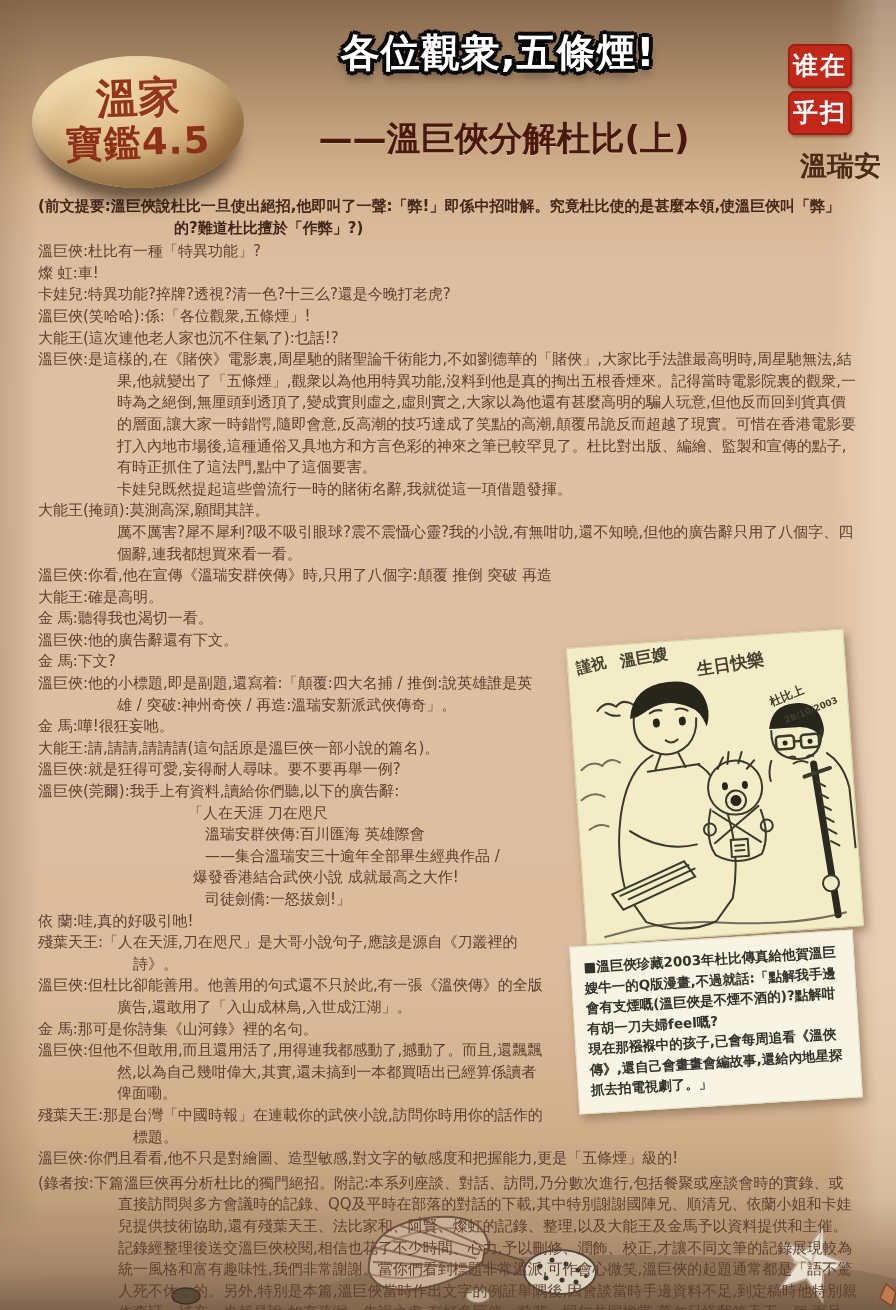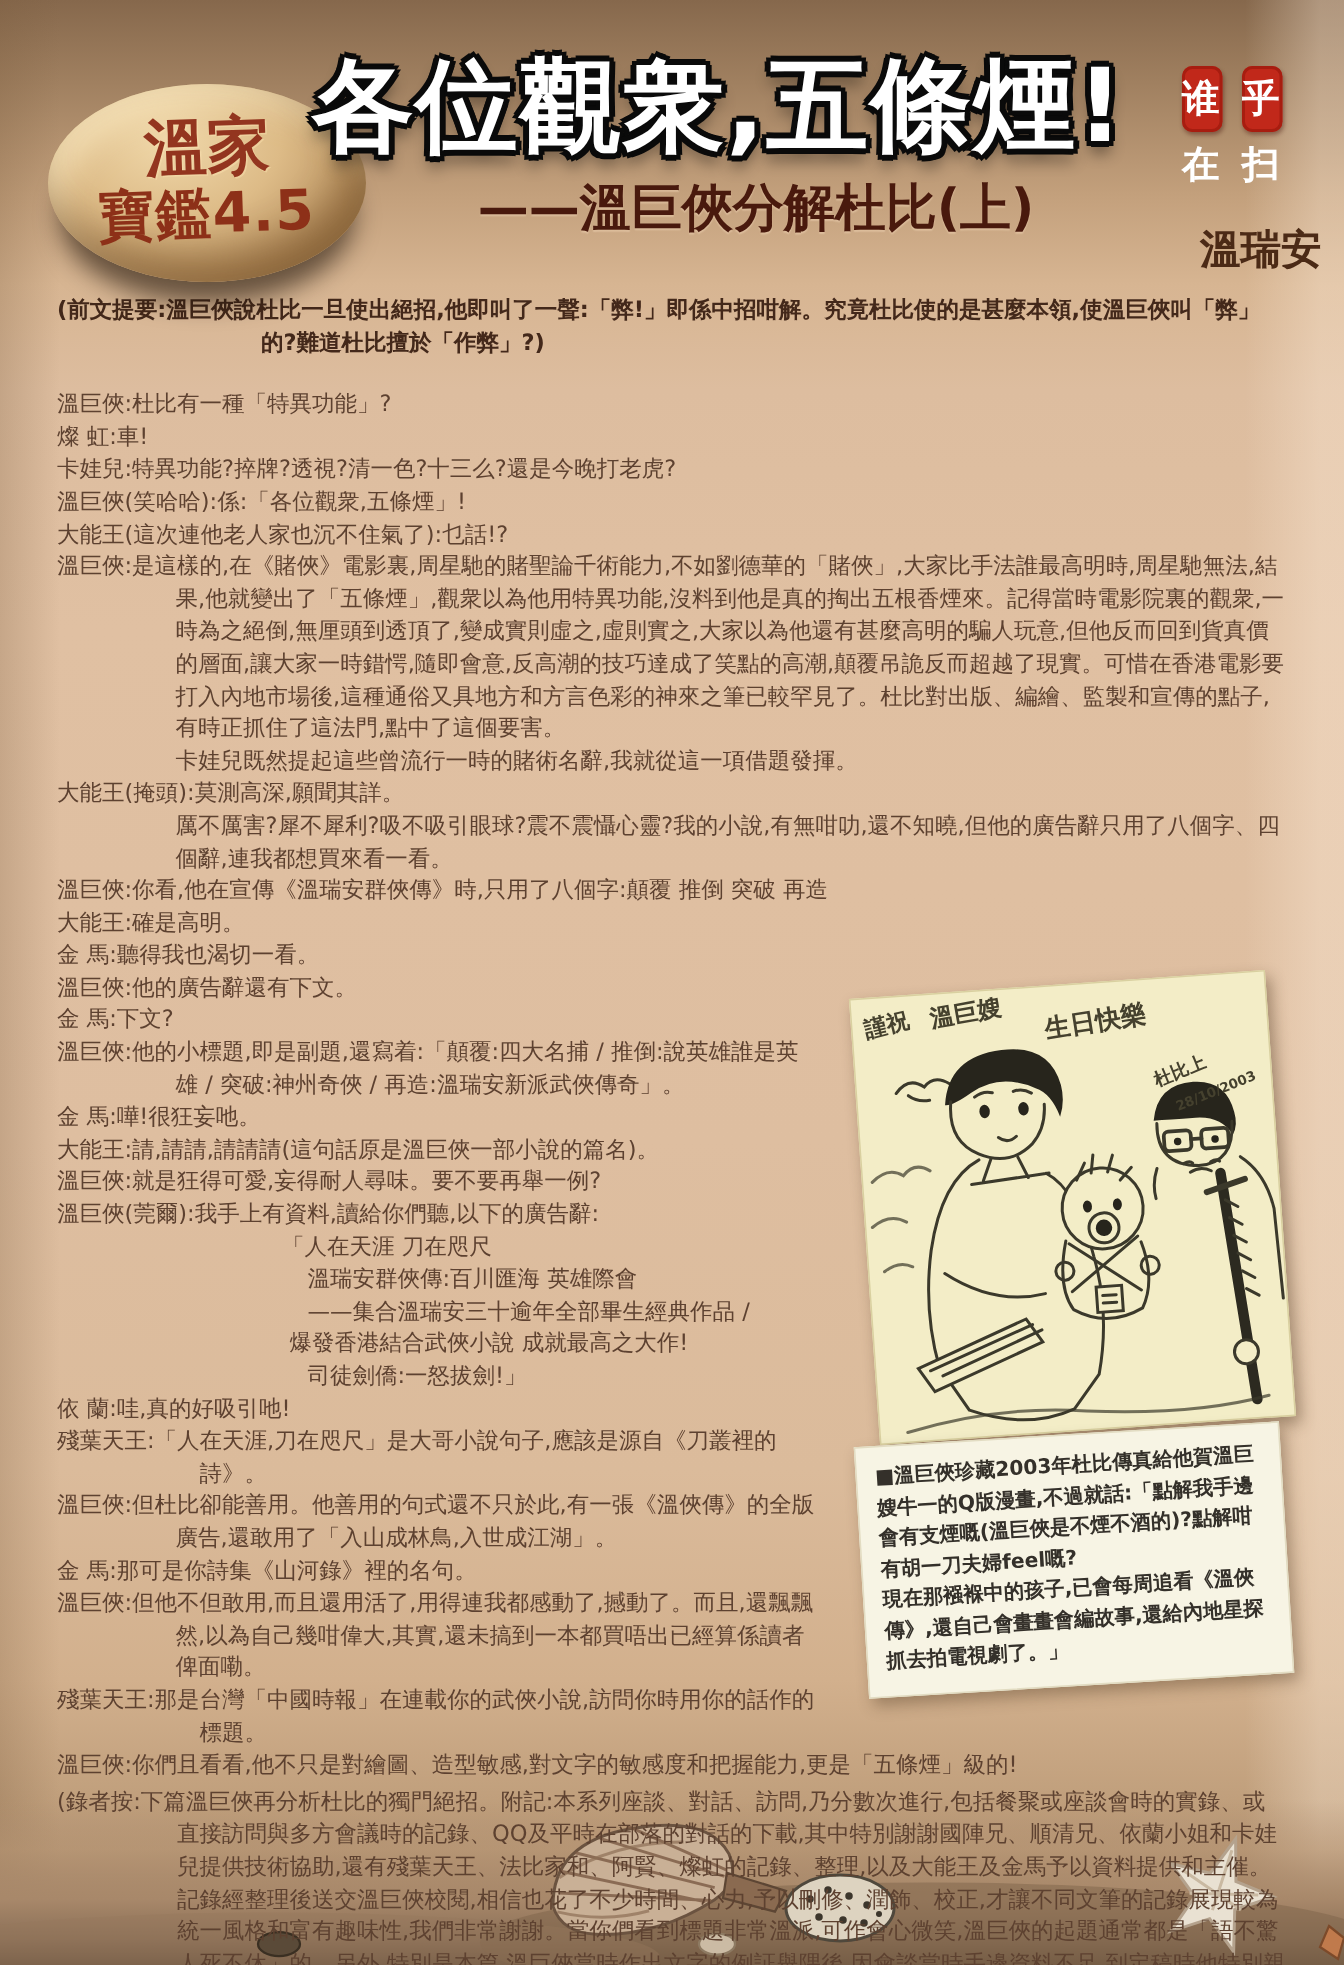--- a/index.html
+++ b/index.html
@@ -13,31 +13,31 @@
   
   .header{position:relative;height:196px;z-index:3;}
   .stone{
     position:absolute;left:32px;top:56px;width:212px;height:132px;border-radius:50%;
     background:radial-gradient(ellipse at 38% 28%,#f0d8aa 0%,#ddbb87 40%,#bd9664 70%,#95713f 100%);
     box-shadow:0 22px 16px -8px rgba(30,18,8,.6), inset -12px -16px 26px rgba(90,55,20,.45), inset 10px 12px 20px rgba(255,242,205,.55);
   }
   .stone-l1{position:absolute;left:0;top:14px;width:100%;text-align:center;font-size:42px;font-weight:bold;color:#93351f;transform:rotate(-2deg);text-shadow:1px 1px 0 rgba(255,230,180,.4);}
   .stone-l2{position:absolute;left:0;top:62px;width:100%;text-align:center;font-size:37px;font-weight:bold;color:#8d3018;transform:rotate(-2deg);letter-spacing:1px;}
   .main-title{
-    position:absolute;left:208px;top:26px;width:580px;
-    font-size:68px;font-weight:bold;color:#ffffff;letter-spacing:1px;white-space:nowrap;
+    position:absolute;left:208px;top:26px;width:580px;text-align:center;
+    font-size:39px;font-weight:bold;color:#ffffff;letter-spacing:1px;white-space:nowrap;
     text-shadow:-3px -3px 0 #0a0a0a,3px -3px 0 #0a0a0a,-3px 3px 0 #0a0a0a,3px 3px 0 #0a0a0a,0 -4px 0 #0a0a0a,0 4px 0 #0a0a0a,-4px 0 0 #0a0a0a,4px 0 0 #0a0a0a,0 8px 10px rgba(0,0,0,.45);
   }
-  .stamp{position:absolute;left:788px;top:44px;width:64px;display:flex;flex-direction:row;gap:13px;}
+  .stamp{position:absolute;left:788px;top:44px;width:64px;display:flex;flex-direction:column;gap:3px;}
   .stamp div{background:#c1281a;color:#fff;font-size:25px;font-weight:bold;text-align:center;line-height:44px;height:44px;border-radius:7px;letter-spacing:2px;box-shadow:inset 0 0 0 2px #a71d10,1px 2px 3px rgba(60,10,5,.4);}
   .subtitle{position:absolute;left:190px;top:116px;width:628px;text-align:center;font-size:34px;font-weight:bold;color:#49190d;white-space:nowrap;text-shadow:0 1px 1px rgba(255,230,200,.35);}
   .author{position:absolute;left:800px;top:148px;font-size:27px;font-weight:bold;color:#4b2a16;}
   
   .content{position:relative;z-index:2;padding:0 38px;color:#5d4130;font-size:15px;line-height:21.6px;}
-  .preface{font-weight:bold;color:#43281a;padding-left:136px;text-indent:-136px;margin-bottom:20px;}
+  .preface{font-weight:bold;color:#43281a;padding-left:136px;text-indent:-136px;margin-bottom:2px;}
   .row{padding-left:79px;text-indent:-79px;}
   .row.w4{padding-left:95px;text-indent:-95px;}
   .row.cont{text-indent:0;}
   .speaker{white-space:pre;}
   .verse-block{margin:0;}
   .vrow{white-space:pre-wrap;}
   .v0{padding-left:150px;}
   .v1{padding-left:167px;}
   .v2{padding-left:167px;}
   .v3{padding-left:155px;}

